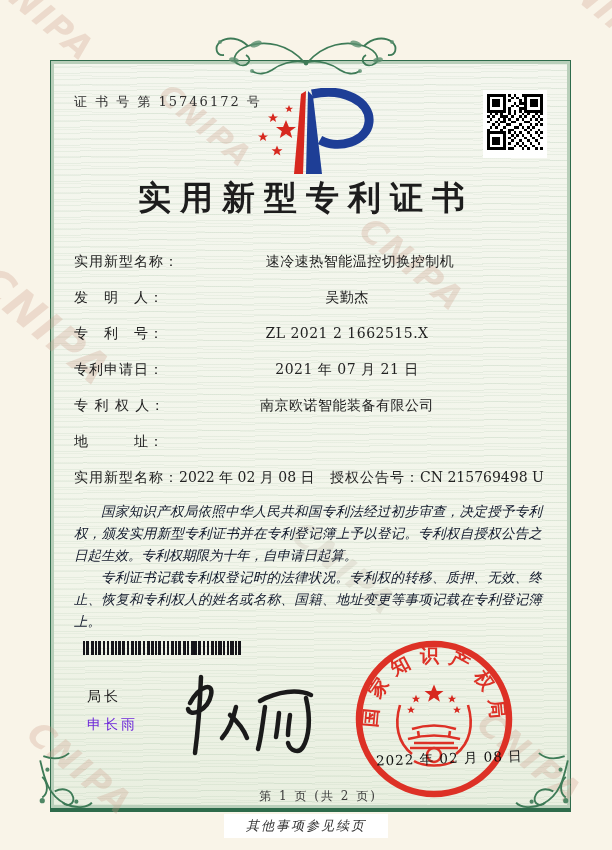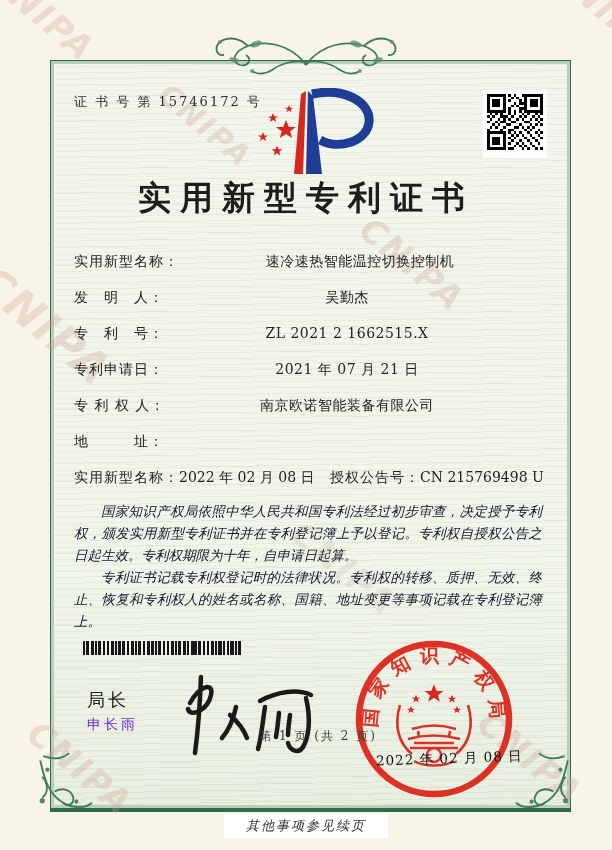--- a/index.html
+++ b/index.html
@@ -37,28 +37,28 @@
   
   .paras{left:74px;top:500px;width:468px;font-size:13.5px;line-height:22px;color:#0f172a;
          text-align:justify;font-style:italic;}
   .paras p{margin:0;text-indent:2em;}
   
   .barcode{left:83px;top:641px;width:158px;height:14px;
     background:
      repeating-linear-gradient(90deg,#15151a 0 2px,transparent 2px 4px),
      repeating-linear-gradient(90deg,#15151a 0 1px,transparent 1px 5px),
      repeating-linear-gradient(90deg,transparent 0 3px,#15151a 3px 4px,transparent 4px 9px);}
-  .sig-title{left:87px;top:688px;font-family:"DejaVu Sans", sans-serif;font-size:18px;
+  .sig-title{left:87px;top:688px;font-family:"DejaVu Sans", sans-serif;font-size:14px;
              letter-spacing:3px;color:#222;}
   .sig-name{left:87px;top:716px;font-family:"DejaVu Sans", sans-serif;font-size:14px;
             letter-spacing:3px;color:#6d28d9;}
   .seal{left:352px;top:637px;width:164px;height:164px;mix-blend-mode:multiply;}
   .seal-date{left:376px;top:750px;width:150px;font-size:13.5px;color:#101010;
              transform:rotate(-2deg);letter-spacing:1px;z-index:3;}
-  .page-info{left:0;right:0;top:728px;text-align:center;font-size:12px;letter-spacing:2px;color:#3a3a3a;margin-left:24px;}
+  .page-info{left:0;right:0;top:788px;text-align:center;font-size:12px;letter-spacing:2px;color:#3a3a3a;margin-left:24px;}
   .note-strip{left:0;right:0;top:814px;text-align:center;text-decoration:underline;}
   .note-strip span{display:inline-block;background:#fff;padding:3px 22px;font-size:13px;
                    font-style:italic;color:#333;letter-spacing:2px;}
   .orn{position:absolute;}
 </style>
 </head>
 <body>
 
 <div class="frame-bg"></div>
 

